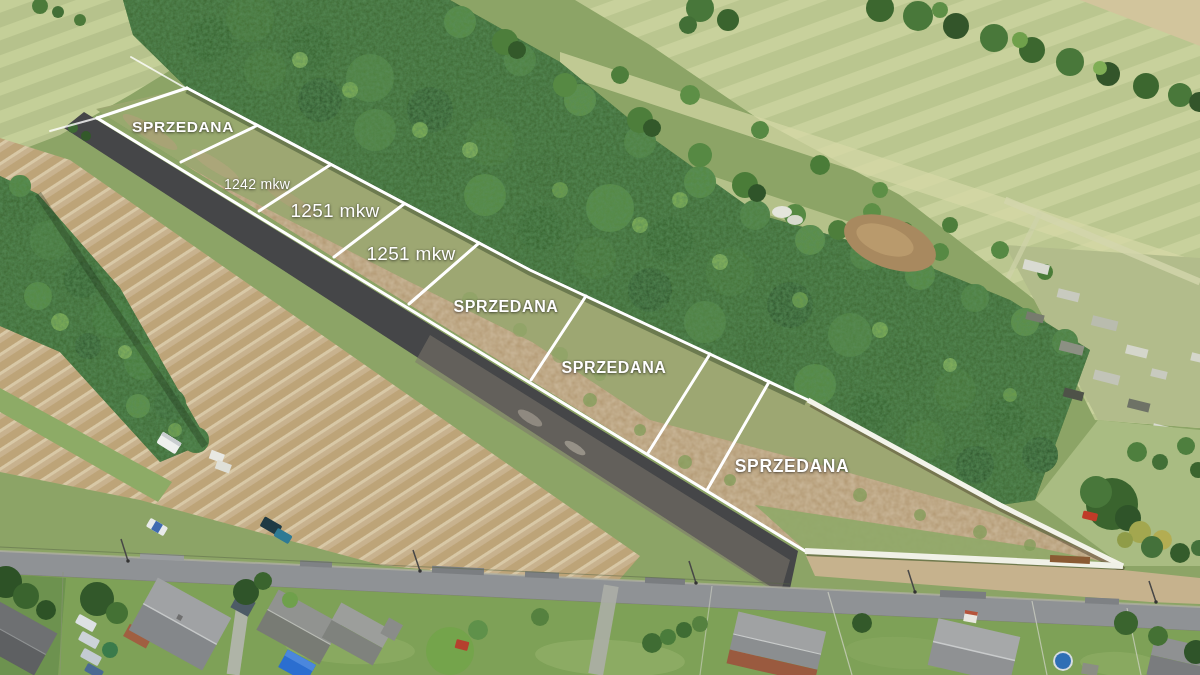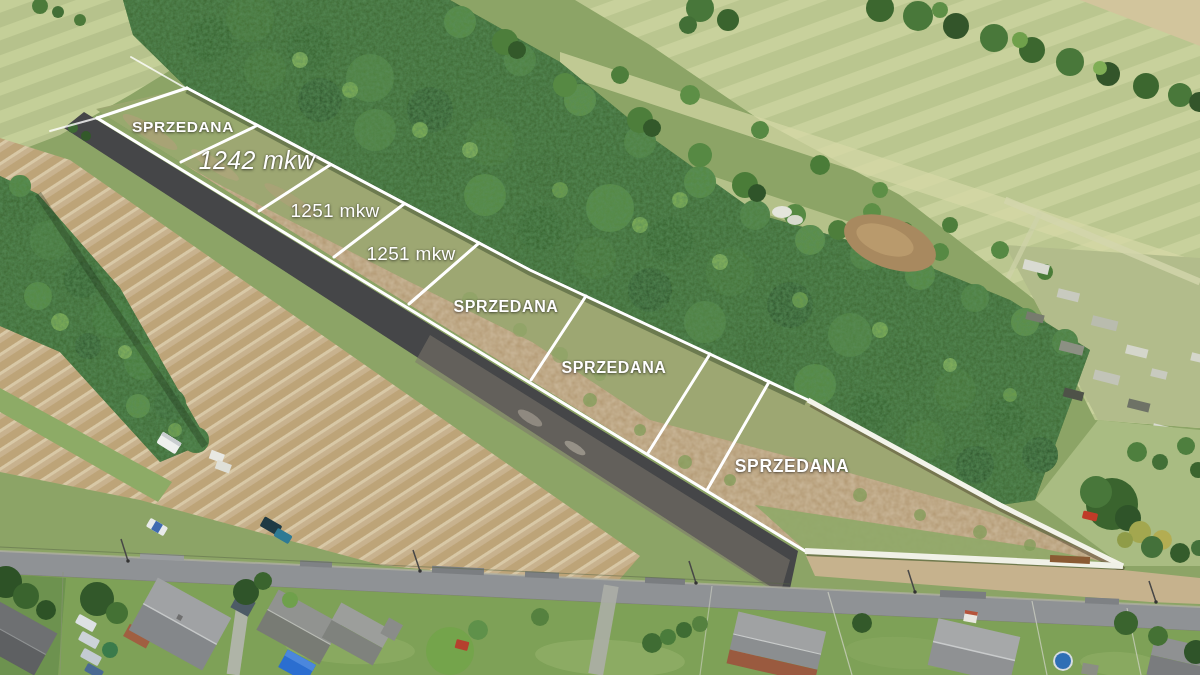--- a/index.html
+++ b/index.html
@@ -450,20 +450,20 @@
           <rect x="-10" y="-5.5" width="20" height="11" rx="1.5" fill="#1f3a44"></rect>
         </g>
   <g transform="translate(283,536) rotate(30)">
           <rect x="-8.5" y="-4.5" width="17" height="9" rx="1.5" fill="#2e7a94"></rect>
         </g>
 </g>
 </svg>
 
 <div>
   <div class="lbl sold" style="left:183px;top:127px;font-size:15.5px;">SPRZEDANA</div>
-  <div class="lbl area" style="left:257px;top:160px;font-size:25px;font-style:italic;">1242 mkw</div>
+  <div class="lbl area" style="left:257px;top:184px;font-size:14px;">1242 mkw</div>
   <div class="lbl area" style="left:335px;top:211px;font-size:19px;">1251 mkw</div>
   <div class="lbl area" style="left:411px;top:254px;font-size:19px;">1251 mkw</div>
   <div class="lbl sold" style="left:506px;top:307px;font-size:16px;">SPRZEDANA</div>
   <div class="lbl sold" style="left:614px;top:368px;font-size:16px;">SPRZEDANA</div>
   <div class="lbl sold" style="left:792px;top:466px;font-size:17.5px;">SPRZEDANA</div>
 </div>
 </div>
 
 </body></html>

